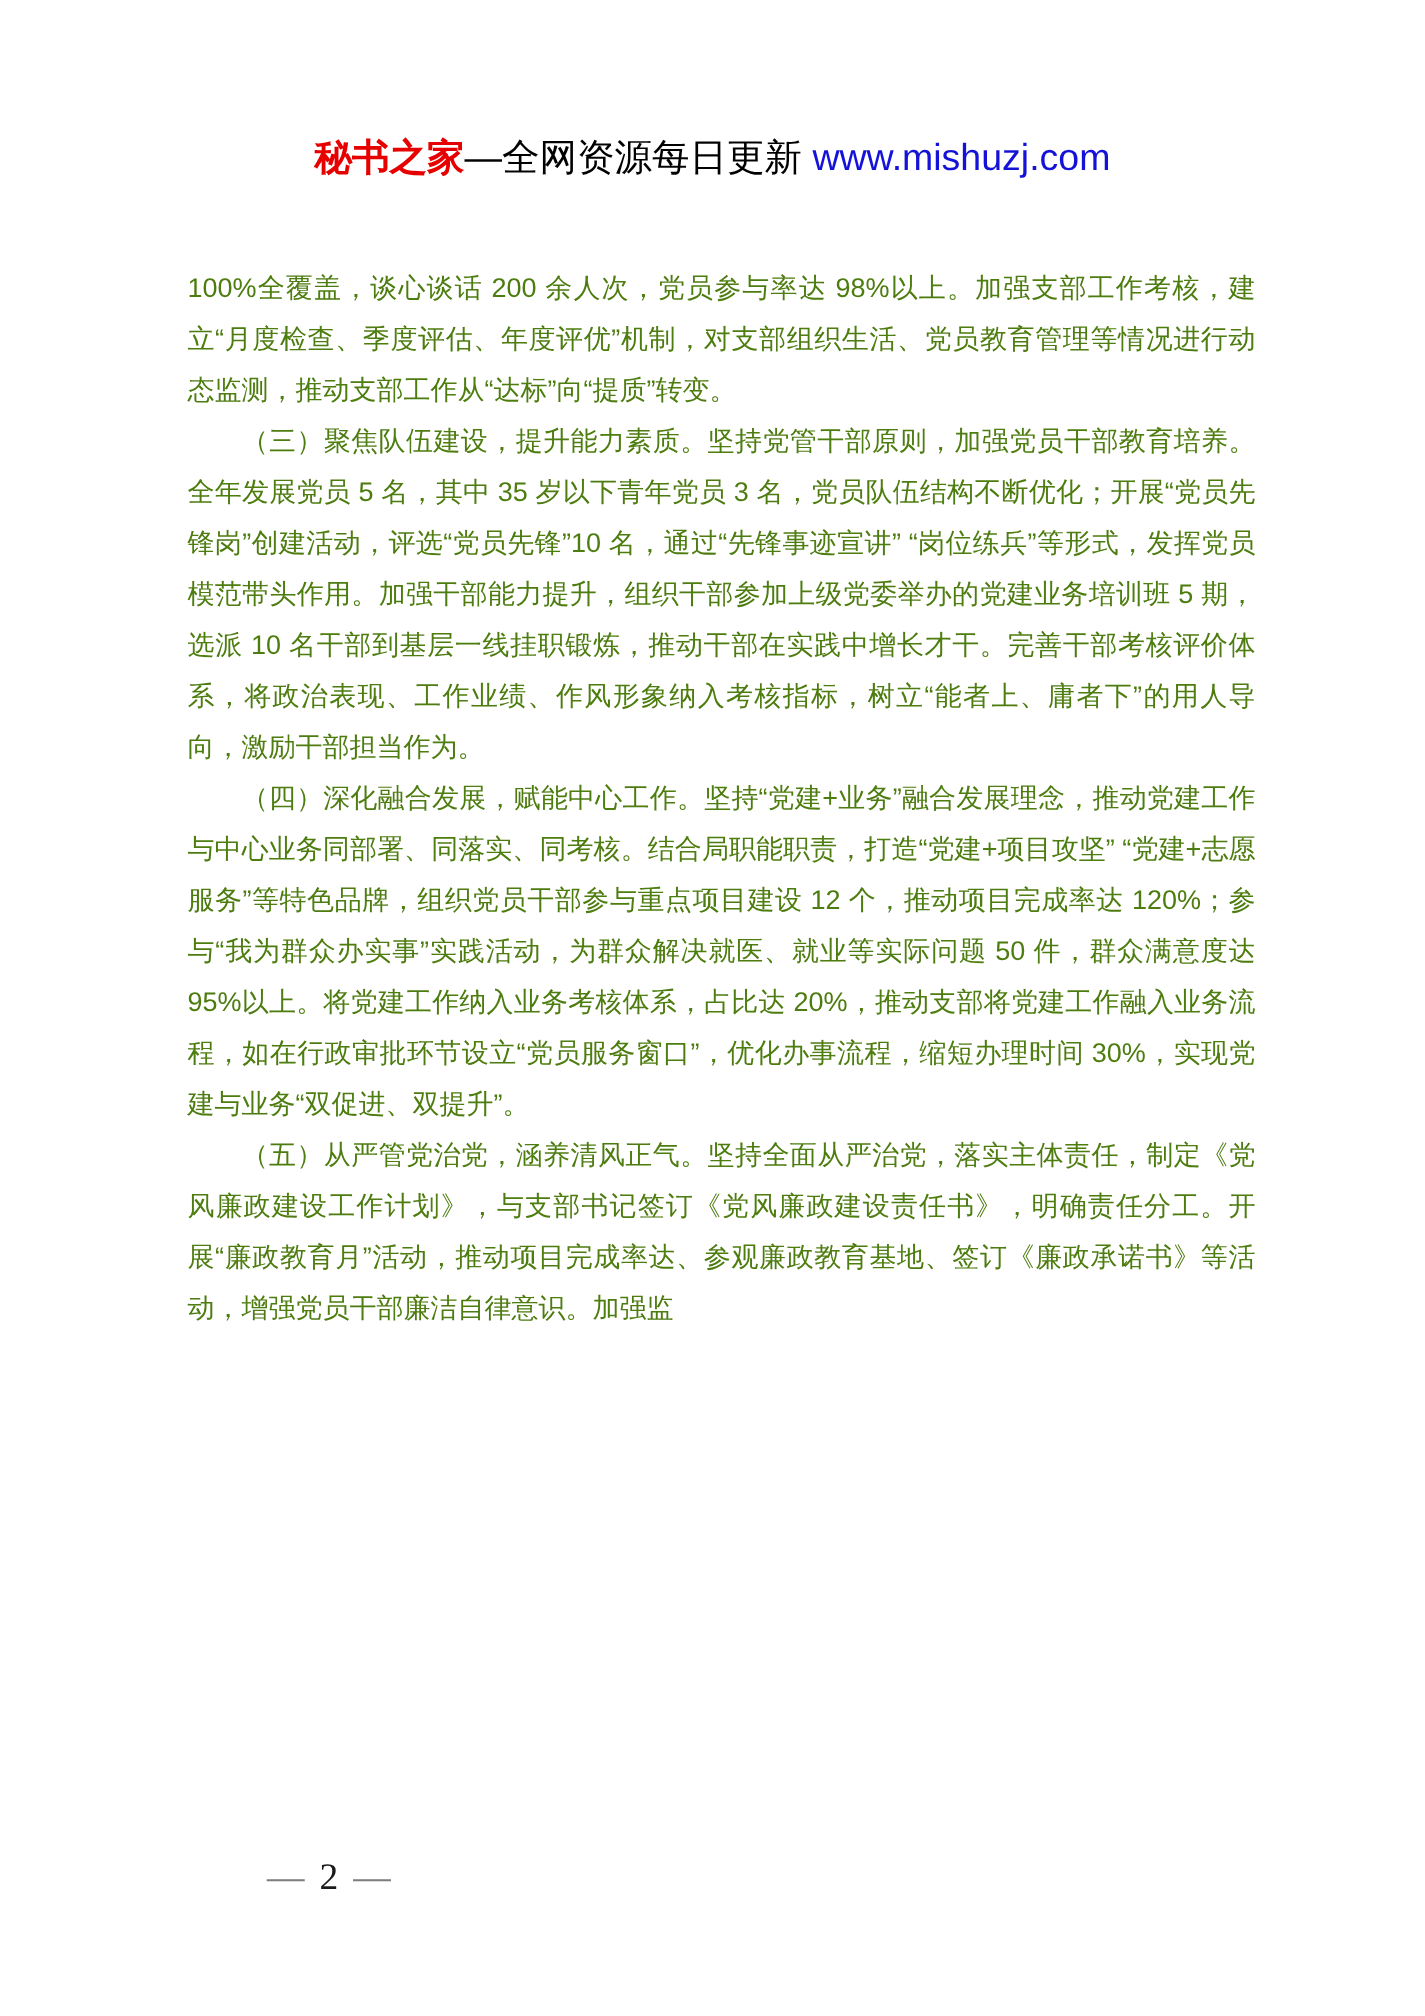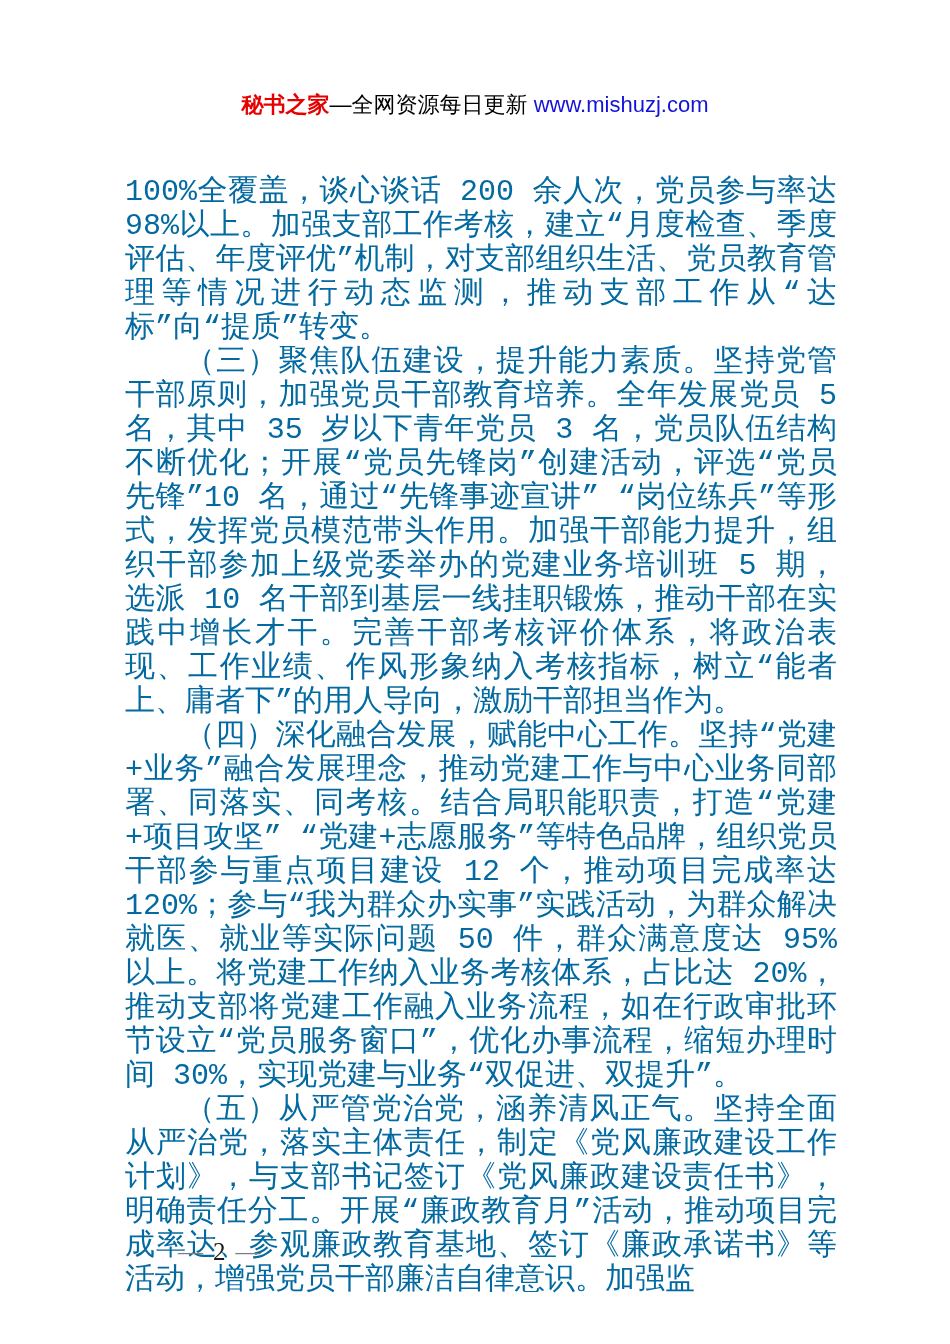--- a/index.html
+++ b/index.html
@@ -11,21 +11,21 @@
     overflow: hidden;
     font-family: "Liberation Serif", serif;
   }
   .site-header {
     position: absolute;
     top: 88px;
     left: 0;
     width: 100%;
     text-align: center;
     font-family: "Liberation Sans", sans-serif;
-    font-size: 22px;
+    font-size: 25px;
     line-height: 34px;
     white-space: nowrap;
   }
   .site-name {
     color: #e60000;
     font-weight: bold;
   }
   .site-tagline {
     color: #000000;
     font-weight: normal;
@@ -33,24 +33,24 @@
   .site-url {
     color: #1512d8;
     text-decoration: none;
     cursor: pointer;
   }
   .doc-body {
     position: absolute;
     left: 125px;
     top: 175px;
     width: 712px;
-    font-family: Liberation Mono, monospace;
-    font-size: 30px;
+    font-family: Liberation Sans, sans-serif;
+    font-size: 18px;
     line-height: 34px;
-    color: #0369a1;
+    color: #4d7c0f;
     text-align: justify;
     text-justify: inter-ideograph;
   }
   .para {
     margin: 0;
     padding: 0;
     text-indent: 2em;
   }
   .para.no-indent {
     text-indent: 0;

